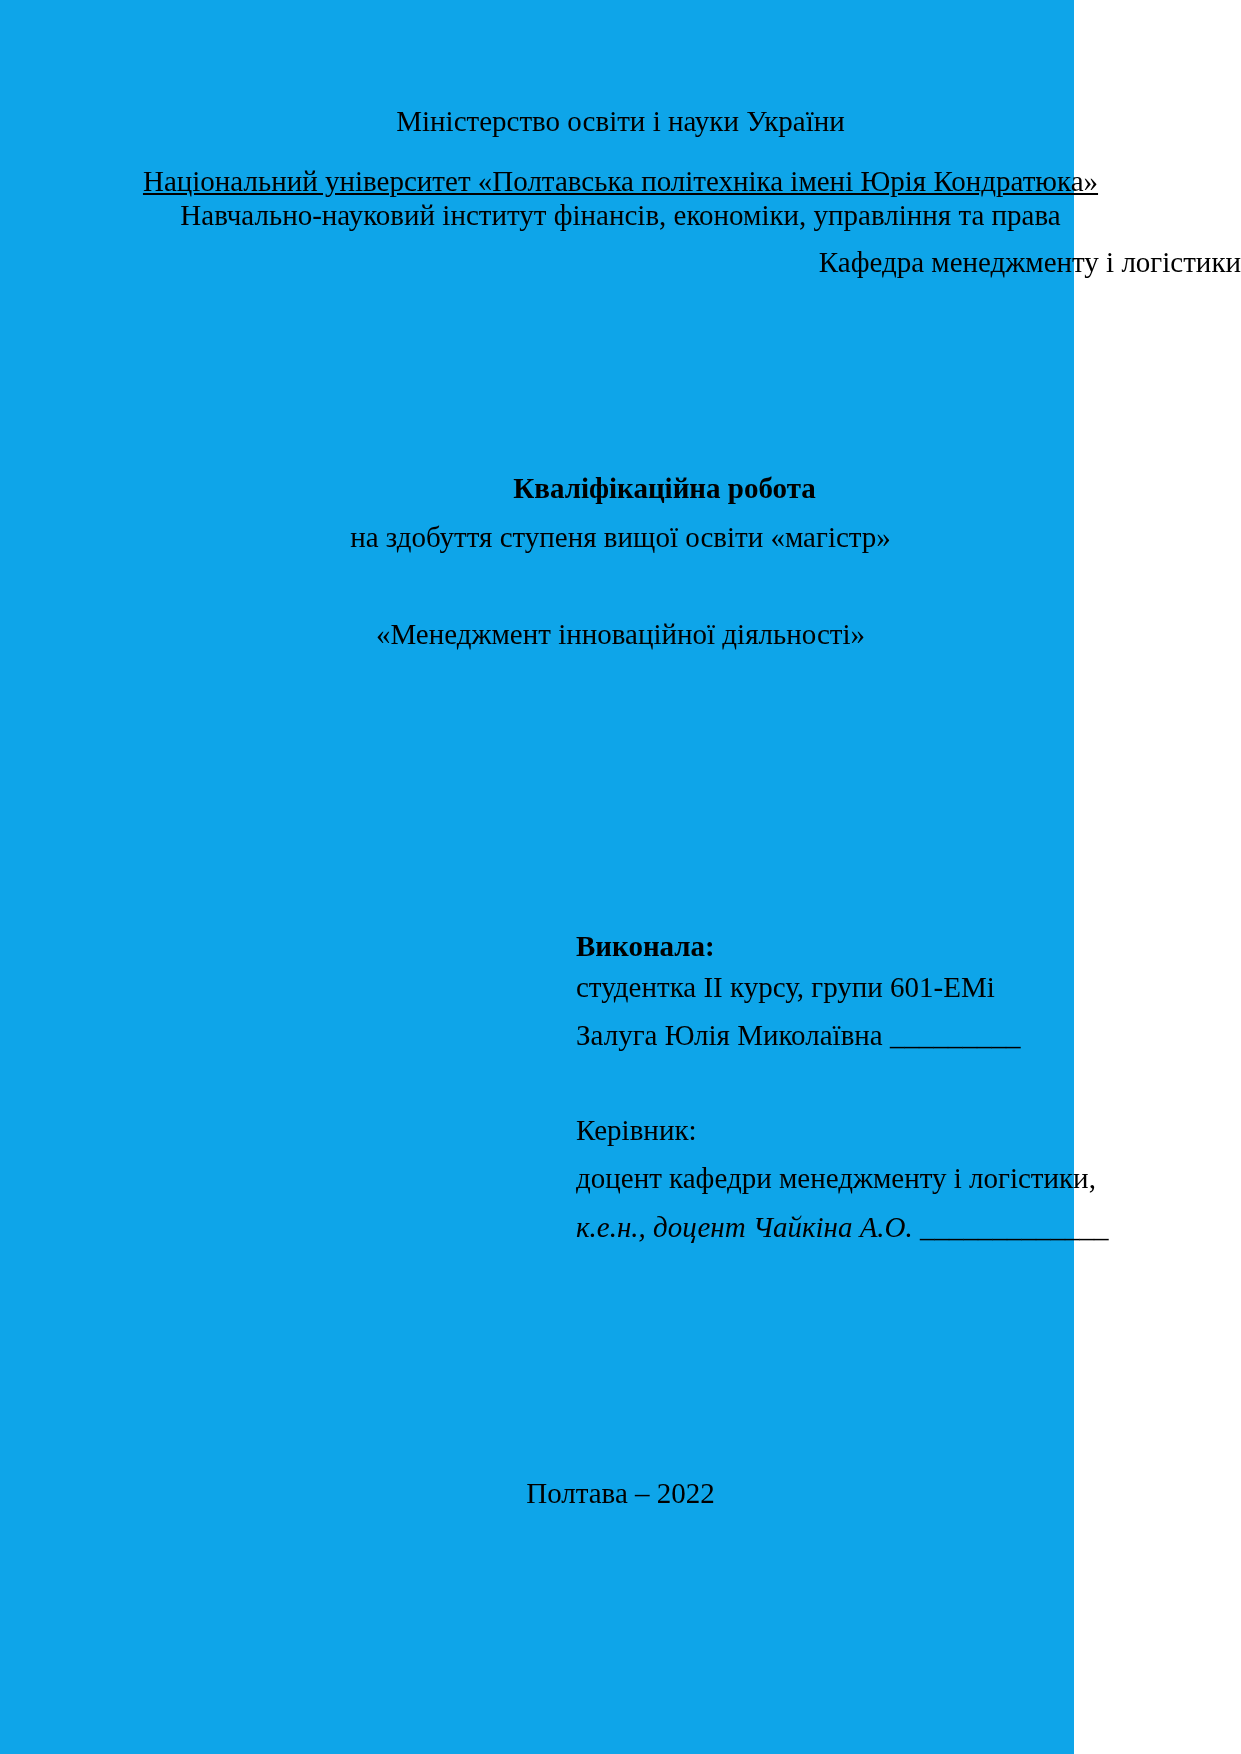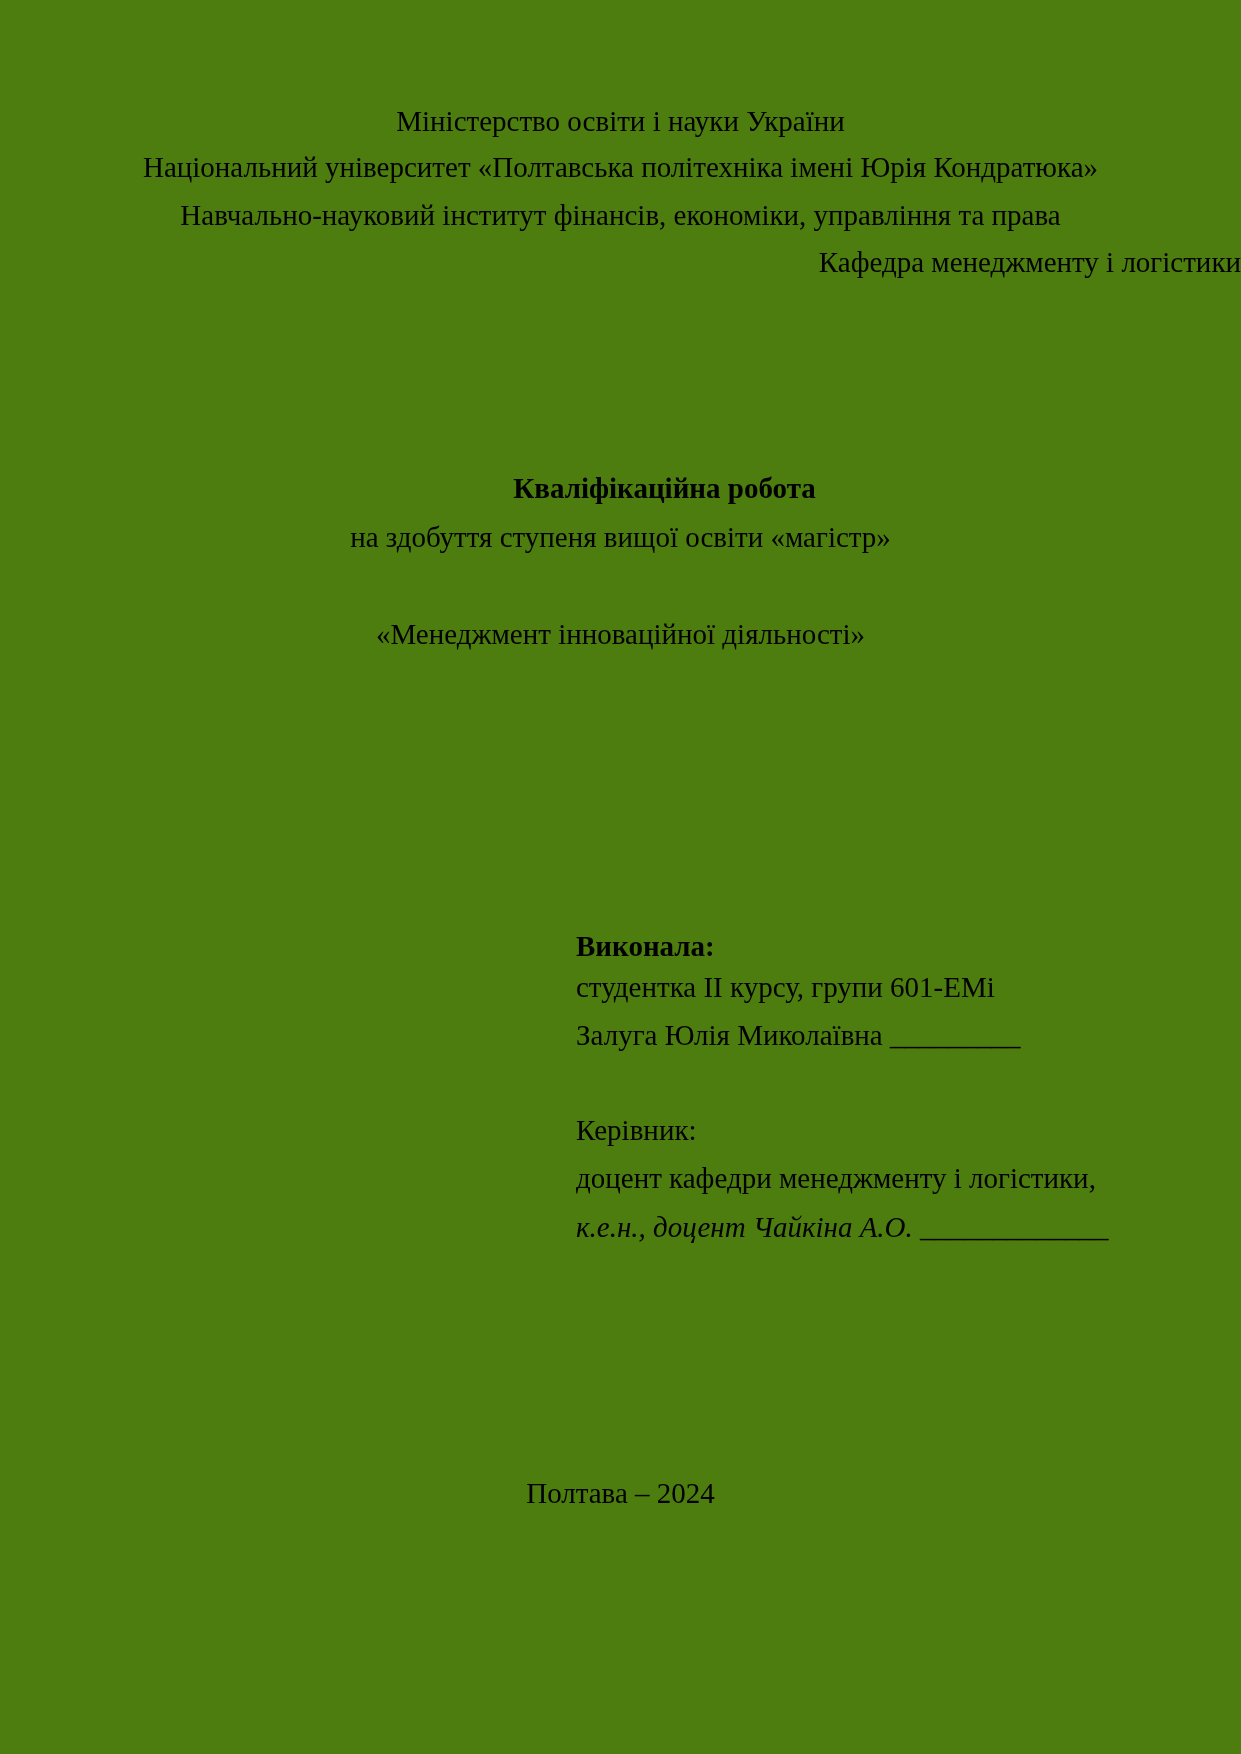--- a/index.html
+++ b/index.html
@@ -1,45 +1,45 @@
 <!DOCTYPE html>
 <html><head>
   <meta charset="utf-8">
   <style>
     html, body { margin: 0; padding: 0; background: #ffffff; }
     body { width: 1241px; height: 1754px; position: relative; overflow: hidden;
            font-family: "Liberation Serif", "DejaVu Serif", serif; color: #000; }
-    .page { position: absolute; left: 0; top: 0; width: 1241px; height: 1754px; background: #4d7c0f; }
+    .page { position: absolute; left: 0; top: 0; width: 1074px; height: 1754px; background: #0ea5e9; }
     .line { position: absolute; left: 0; width: 1241px; text-align: center;
             font-size: 29px; line-height: 48px; white-space: nowrap; }
     .bold { font-weight: bold; padding-left: 44px; }
     .right-block { position: absolute; left: 576px; font-size: 29px; line-height: 48px; white-space: nowrap; }
     .right-line { position: absolute; left: 0; white-space: nowrap; }
   </style>
 </head>
 <body>
 
 <div class="page">
 
   <div class="line" style="top:97px;">Міністерство освіти і науки України</div>
-  <div class="line" style="top:143px;">Національний університет «Полтавська політехніка імені Юрія Кондратюка»</div>
+  <div class="line" style="top:157px;text-decoration:underline;">Національний університет «Полтавська політехніка імені Юрія Кондратюка»</div>
   <div class="line" style="top:191px;">Навчально-науковий інститут фінансів, економіки, управління та права</div>
   <div class="line" style="top:238px;text-align:right;">Кафедра менеджменту і логістики</div>
 
   <div class="line bold" style="top:464px;">Кваліфікаційна робота</div>
   <div class="line" style="top:513px;">на здобуття ступеня вищої освіти «магістр»</div>
   <div class="line" style="top:610px;">«Менеджмент інноваційної діяльності»</div>
 
   <div class="right-block" style="top:916px;">
     <div class="right-line" style="top:6px;font-weight:bold;">Виконала:</div>
     <div class="right-line" style="top:47px;">студентка ІІ курсу, групи 601-ЕМі</div>
     <div class="right-line" style="top:95px;">Залуга Юлія Миколаївна _________</div>
   </div>
 
   <div class="right-block" style="top:1106px;">
     <div class="right-line" style="top:0px;">Керівник:</div>
     <div class="right-line" style="top:48px;">доцент кафедри менеджменту і логістики,</div>
     <div class="right-line" style="top:97px;font-style:italic;">к.е.н., доцент Чайкіна А.О. _____________</div>
   </div>
 
-  <div class="line" style="top:1469px;">Полтава – 2024</div>
+  <div class="line" style="top:1469px;">Полтава – 2022</div>
 
 </div>
 
 </body></html>

